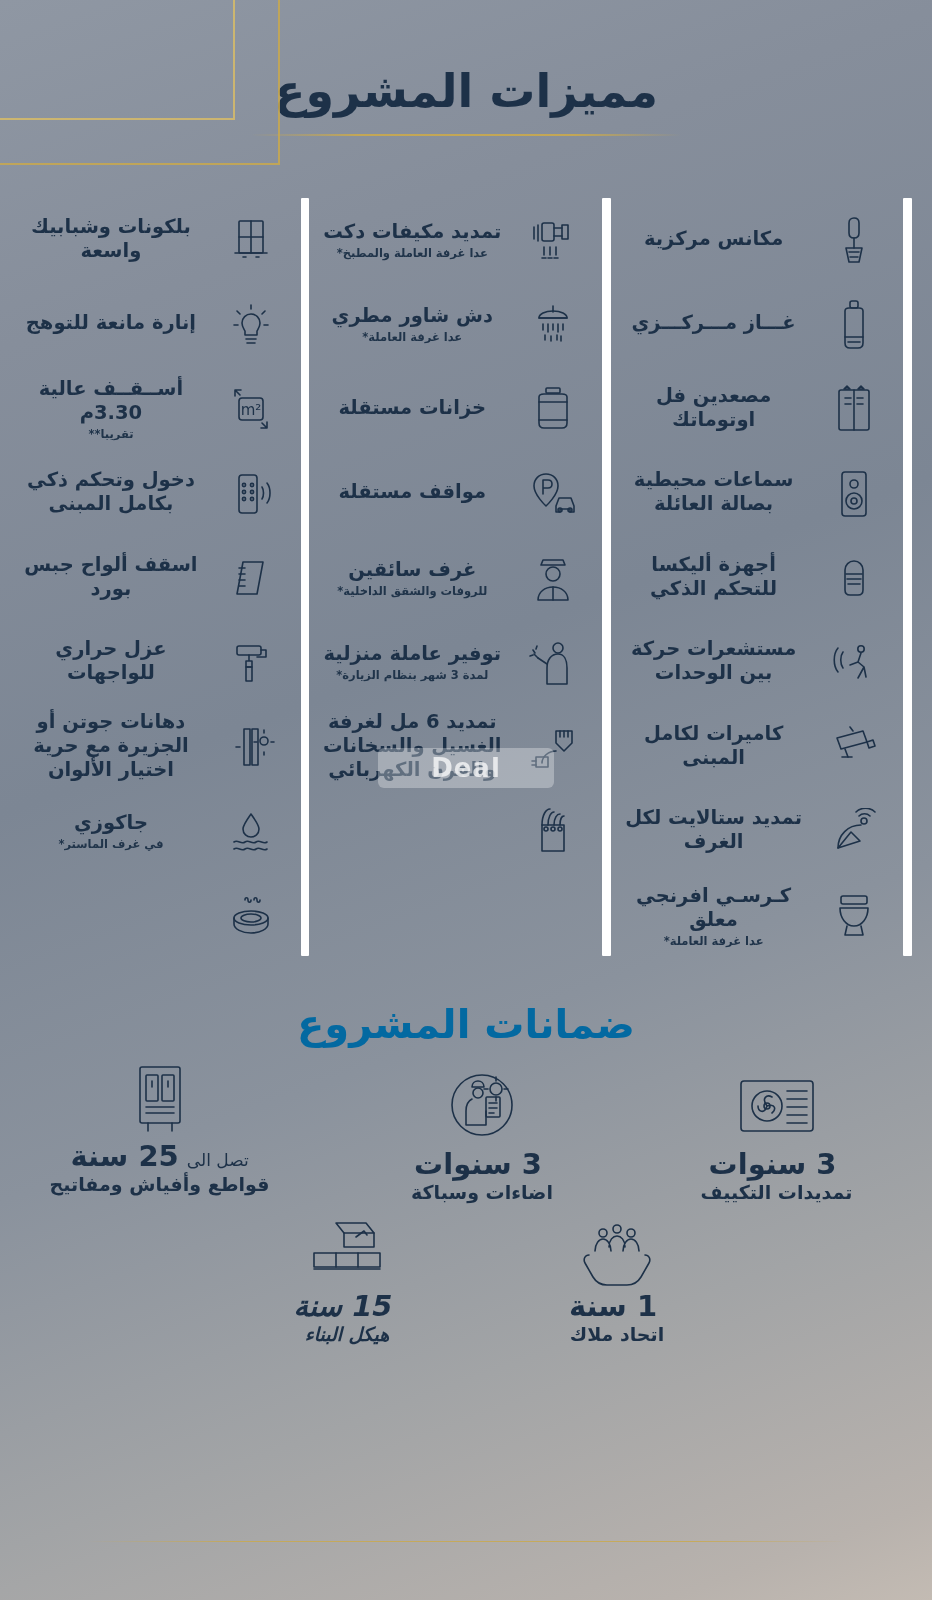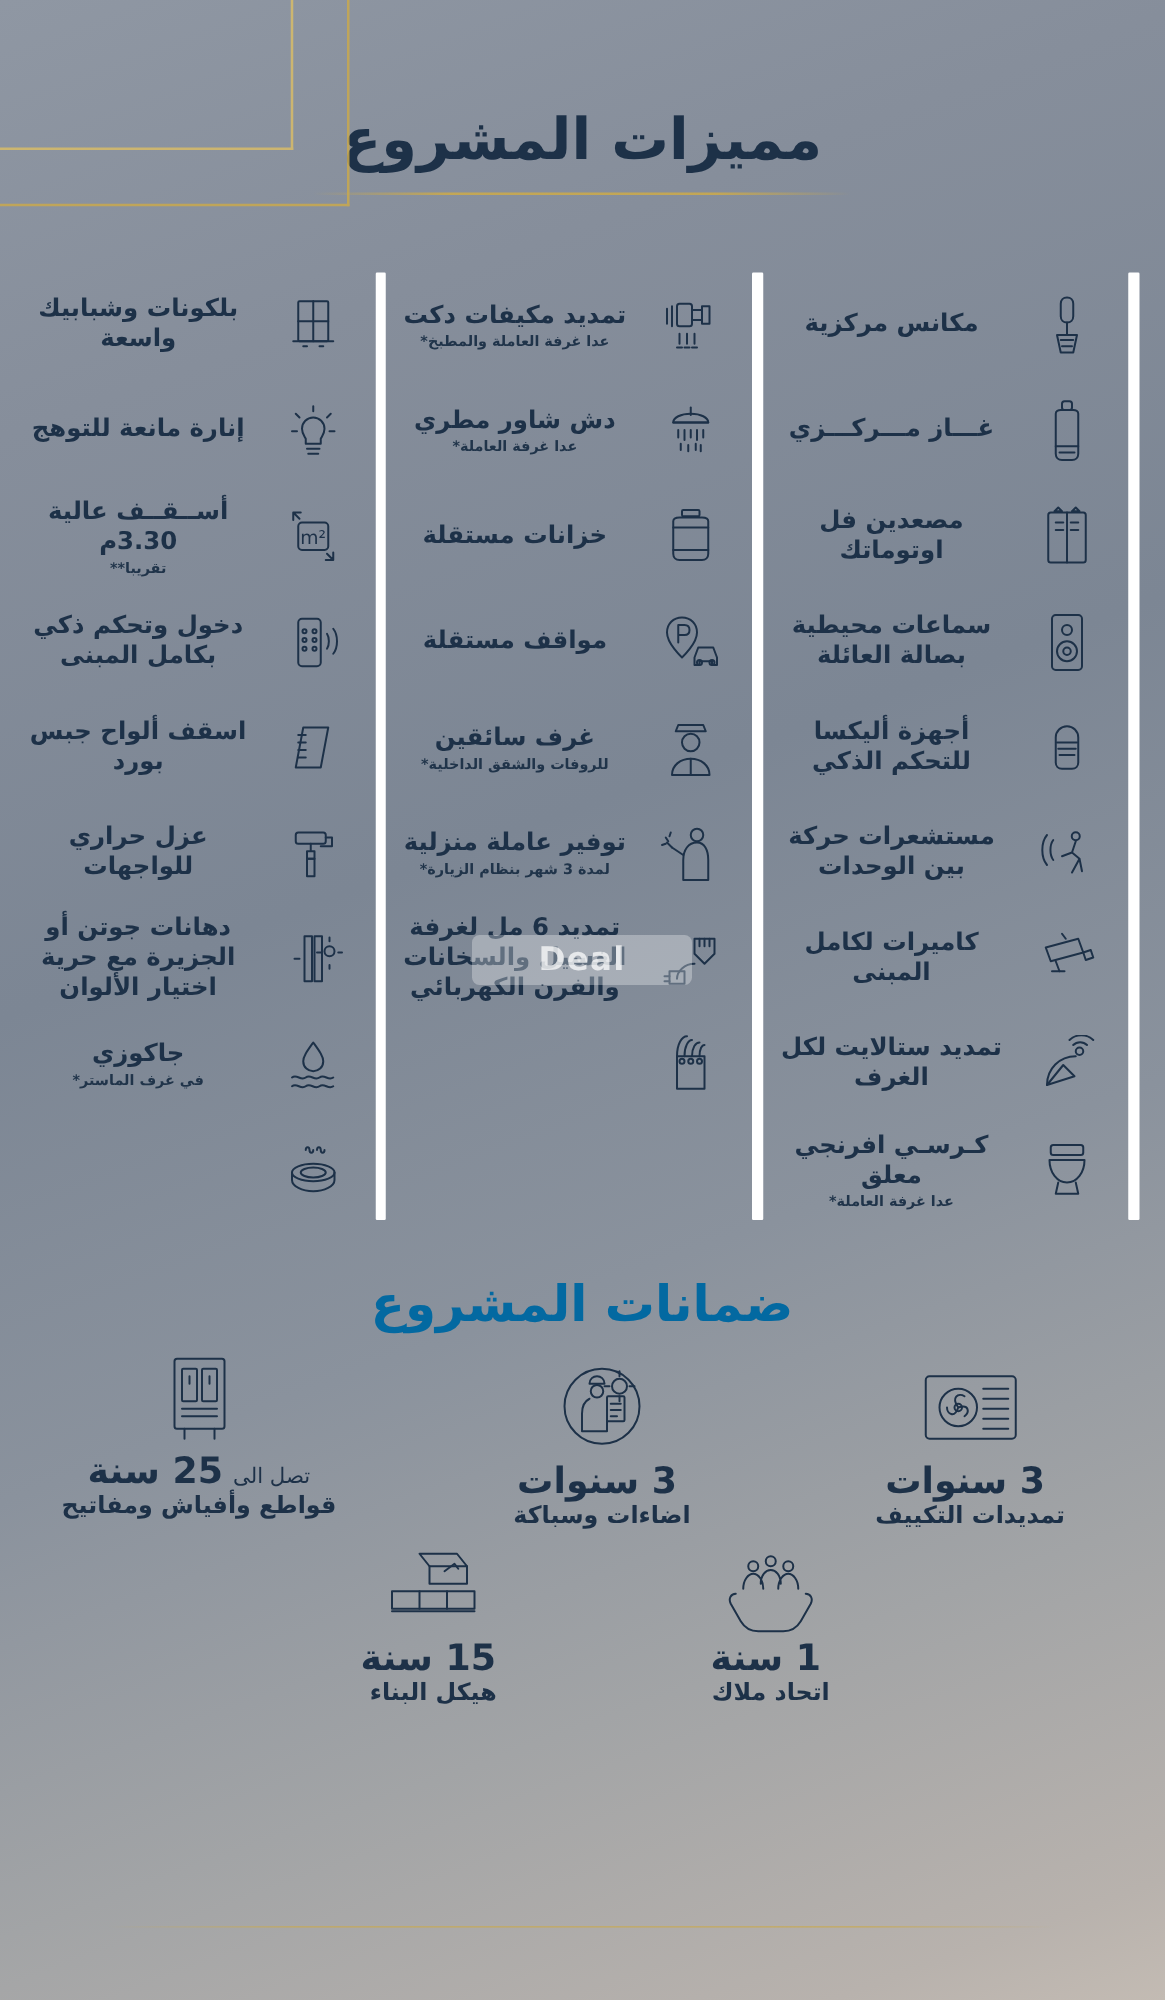--- a/index.html
+++ b/index.html
@@ -45,23 +45,22 @@
     height: 1px;
     background: linear-gradient(90deg, rgba(201,169,78,0) 0%, rgba(201,169,78,.85) 20%, rgba(201,169,78,.85) 80%, rgba(201,169,78,0) 100%);
   }
 
   
   .main-title {
     text-align: center;
     font-size: 46px;
     font-weight: bold;
     color: #1d3148;
-    padding-top: 44px;
+    padding-top: 64px;
     letter-spacing: 0px;
-    margin-top: 40px;
   }
   .title-rule {
     width: 430px;
     height: 2px;
     margin: 16px auto 0;
     background: linear-gradient(90deg, rgba(201,169,78,0) 0%, rgba(201,169,78,.9) 25%, rgba(201,169,78,.9) 75%, rgba(201,169,78,0) 100%);
   }
 
   
   .features {
@@ -159,21 +158,21 @@
     color: #1d3148;
     line-height: 1.2;
     margin-top: 2px;
   }
 
   
   #g-ac     { top: 0px;   right: 28px; width: 255px; }
   #g-light  { top: 0px;   right: 330px; width: 240px; }
   #g-elec   { top: -8px;  right: 640px; width: 265px; }
   #g-union  { top: 148px; right: 200px; width: 230px; }
-  #g-struct { top: 148px; right: 470px; width: 230px; }
+  #g-struct { top: 148px; right: 470px; width: 230px; font-style: italic; }
 
   
   .watermark {
     position: absolute;
     top: 748px;
     left: 50%;
     transform: translateX(-50%);
     width: 176px;
     height: 40px;
     background: rgba(255,255,255,.30);

